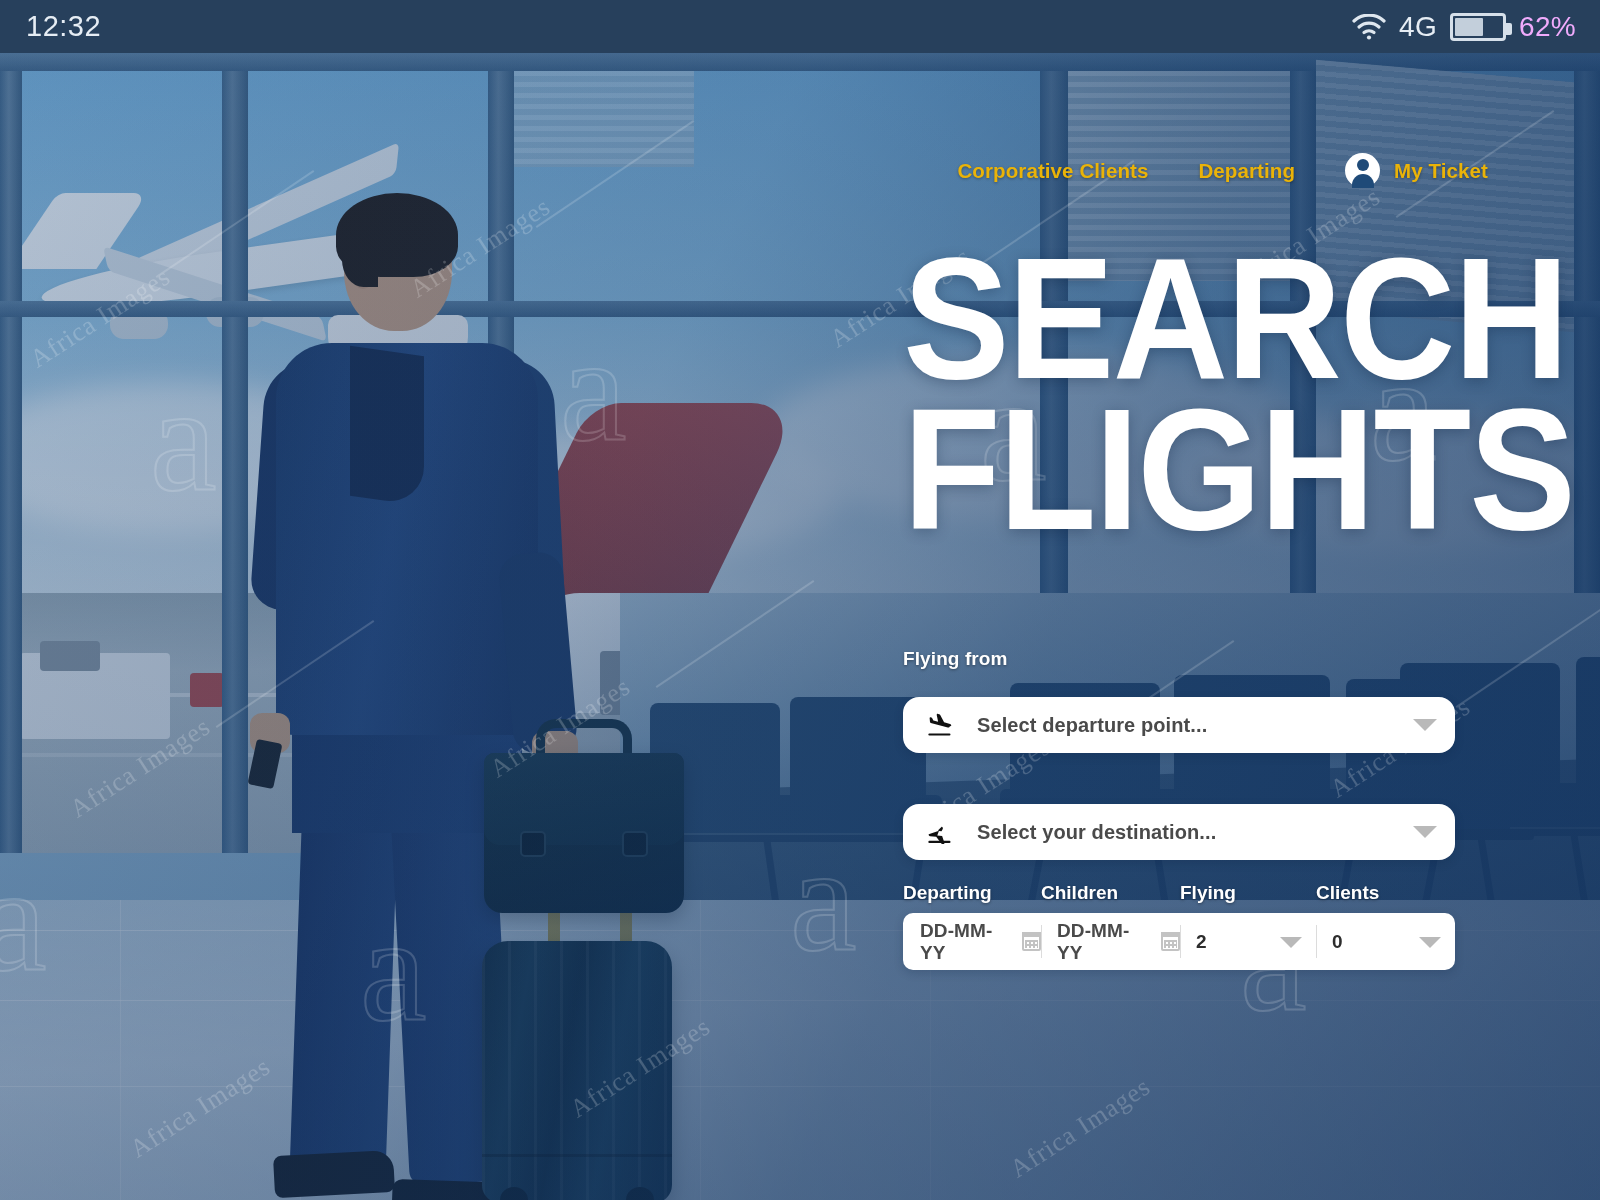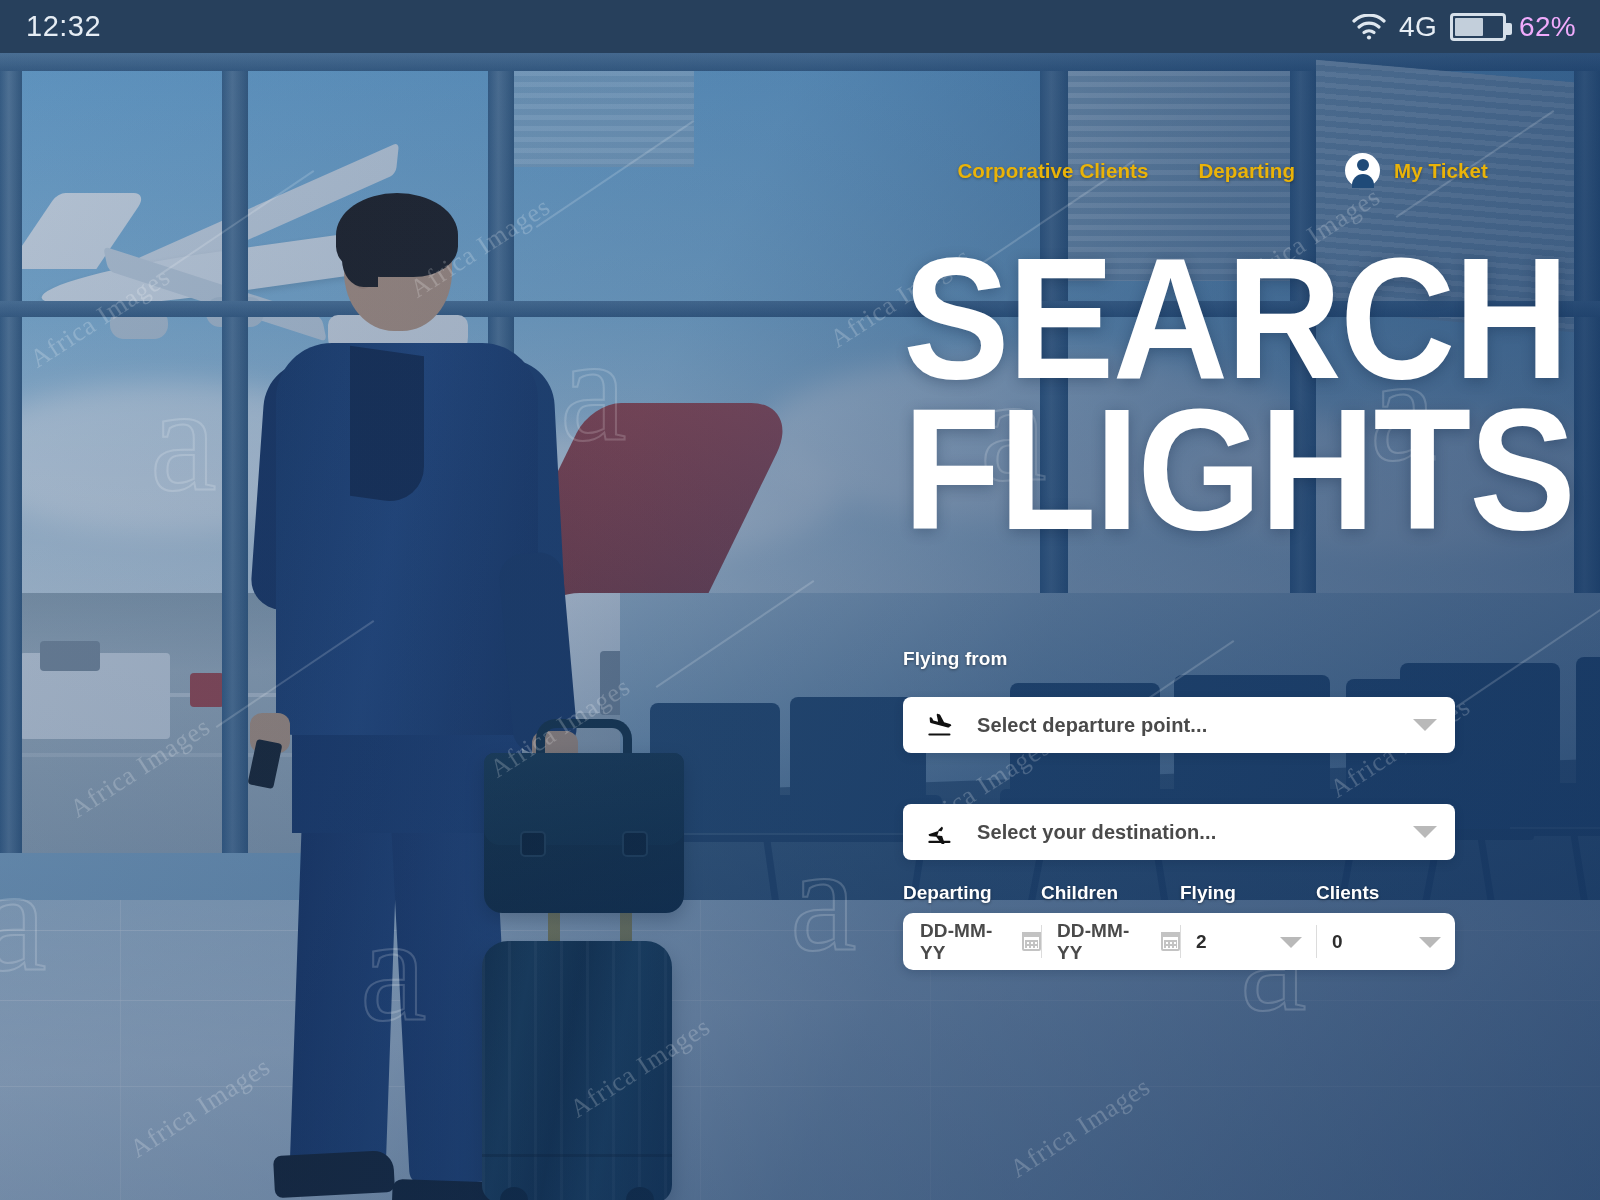--- a/index.html
+++ b/index.html
@@ -377,21 +377,21 @@
 
   
   #form { position:absolute; left:903px; top:595px; width:552px; }
   .fgroup { margin-bottom:0; }
   .flabel {
     color:#ffffff; font-size:19px; font-weight:bold; letter-spacing:0.1px;
     margin-bottom:9px; display:block;
     text-shadow:0 1px 3px rgba(0,0,0,.40);
   }
   .fbox {
-    background:#ffffff; border-radius:8px; height:56px;
+    background:#ffffff; border-radius:16px; height:56px;
     display:flex; align-items:center;
     box-shadow:0 3px 10px rgba(8,30,60,.20);
     margin-top:27px;
   }
   .fbox.big { padding:0 18px 0 22px; }
   .fbox .ph {
     color:#4a4a4a; font-size:20px; font-weight:bold; margin-left:22px; flex:1;
     letter-spacing:.1px;
   }
   .caret {

